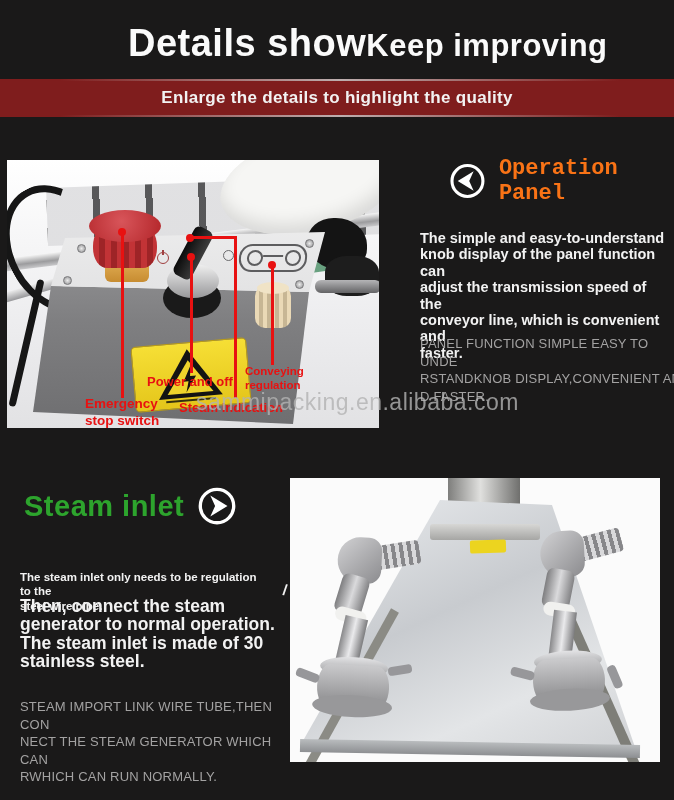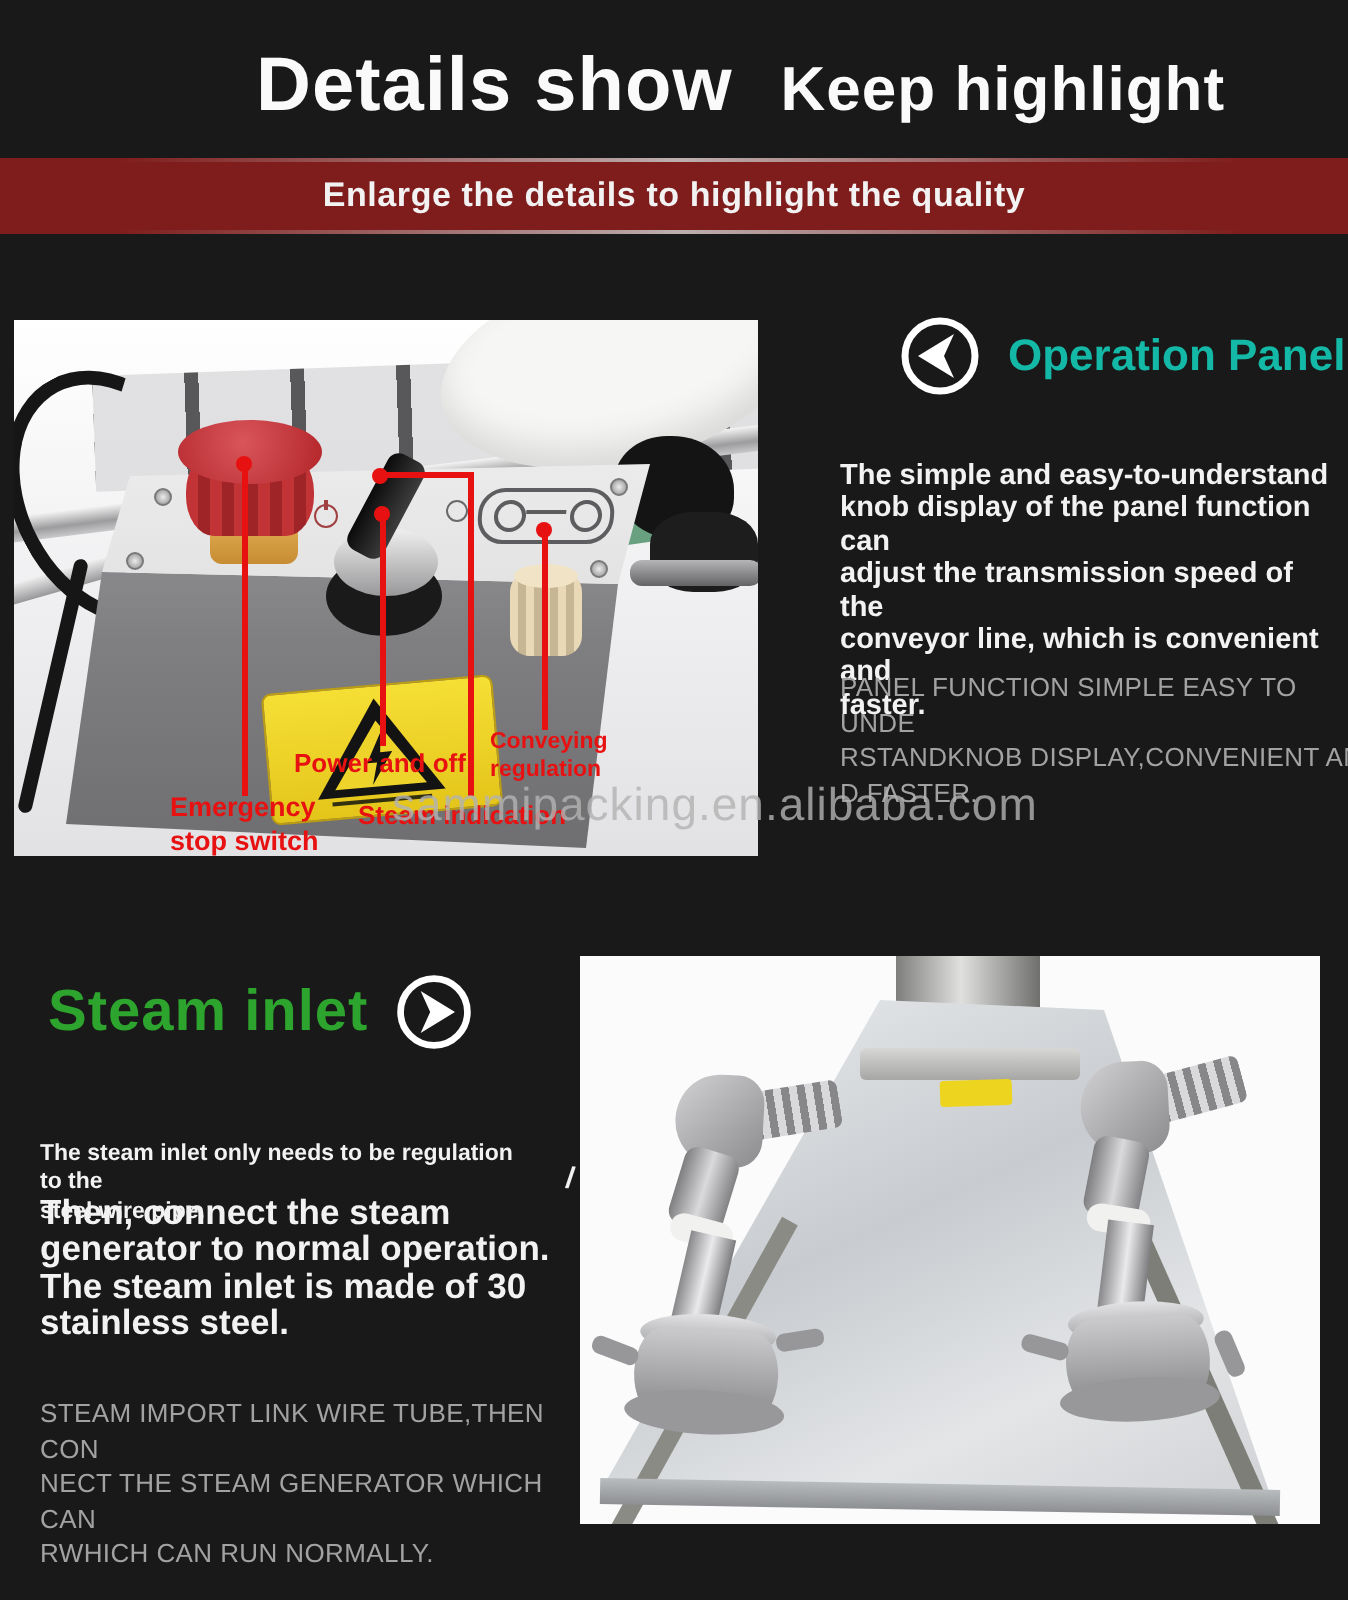--- a/index.html
+++ b/index.html
@@ -1,21 +1,21 @@
 <!DOCTYPE html>
 <html><head>
 <meta charset="utf-8">
 <style>
   html,body{margin:0;padding:0;background:#1a1919;}
   #page{position:relative;width:674px;height:800px;background:#1a1919;overflow:hidden;
         font-family:"Liberation Sans",sans-serif;}
   .abs{position:absolute;}
 
   
-  .hdr-row{left:128px;top:22px;display:flex;align-items:baseline;gap:24px;color:#fafafa;}
+  .hdr-row{left:128px;top:22px;display:flex;align-items:baseline;color:#fafafa;}
   .hdr-main{font-size:38px;font-weight:bold;letter-spacing:.5px;}
   .hdr-sub{font-size:31px;font-weight:bold;letter-spacing:.5px;}
   .tag-strip{left:0;top:79px;width:674px;height:38px;background:#7f1d1d;}
   .shine{position:absolute;left:60px;width:560px;height:2px;
          background:linear-gradient(90deg,rgba(160,160,160,0) 0%,rgba(200,200,200,.85) 50%,rgba(160,160,160,0) 100%);}
   .shine.top{top:0;} .shine.bot{bottom:0;}
   .tag-text{position:absolute;left:0;top:9px;width:100%;text-align:center;color:#f2f2f2;
             font-size:17px;font-weight:bold;letter-spacing:.3px;}
 
   
@@ -80,21 +80,21 @@
   .rlabel{color:#e81111;font-weight:bold;z-index:21;white-space:pre-line;line-height:1.25;}
 
   
   .wm{left:196px;top:389px;font-size:23px;color:#b3b3b3;opacity:.8;letter-spacing:.5px;z-index:30;
       font-weight:normal;}
 
   
   .sec-head{display:flex;align-items:center;gap:12px;}
   .green-h{font-weight:bold;}
   #op-head{left:448px;top:156px;}
-  #op-head .green-h{font-size:22px;color:#14b8a6;}
+  #op-head .green-h{font-size:22px;color:#f97316;font-family:Liberation Mono, monospace;}
   #steam-head{left:24px;top:485px;}
   #steam-head .green-h{font-size:29px;color:#2da42d;letter-spacing:.5px;}
   .para-bold{color:#f2f2f2;font-weight:bold;white-space:pre-line;}
   #op-desc{left:420px;top:230px;width:252px;font-size:14.5px;line-height:1.13;}
   .caps{color:#a3a2a2;white-space:pre-line;font-size:13px;line-height:1.35;letter-spacing:.2px;}
   #op-caps{left:420px;top:335px;width:262px;}
   #steam-note{left:20px;top:570px;width:250px;font-size:11.5px;line-height:1.25;}
   #stray{left:283px;top:581px;color:#f2f2f2;font-weight:bold;font-size:15px;transform:rotate(8deg);}
   #steam-desc{left:20px;top:597px;width:266px;font-size:17.5px;line-height:1.05;}
   #steam-caps{left:20px;top:698px;width:268px;}
@@ -131,21 +131,21 @@
   .cl-base{left:10px;top:162px;width:80px;height:22px;border-radius:50%;background:#98989a;}
   .pin{width:24px;height:9px;border-radius:4px;background:#97979a;}
 </style>
 </head>
 <body>
 
 <div id="page">
 
   <div class="abs hdr-row">
     <span class="hdr-main">Details show</span>
-    <span class="hdr-sub">Keep highlight</span>
+    <span class="hdr-sub">Keep improving</span>
   </div>
   <div class="abs tag-strip">
     <div class="shine top"></div>
     <div class="shine bot"></div>
     <div class="tag-text">Enlarge the details to highlight the quality</div>
   </div>
 
   <div id="op-photo" class="abs photo">
     <div class="abs m-top"></div>
     <div class="abs rail1"></div>

